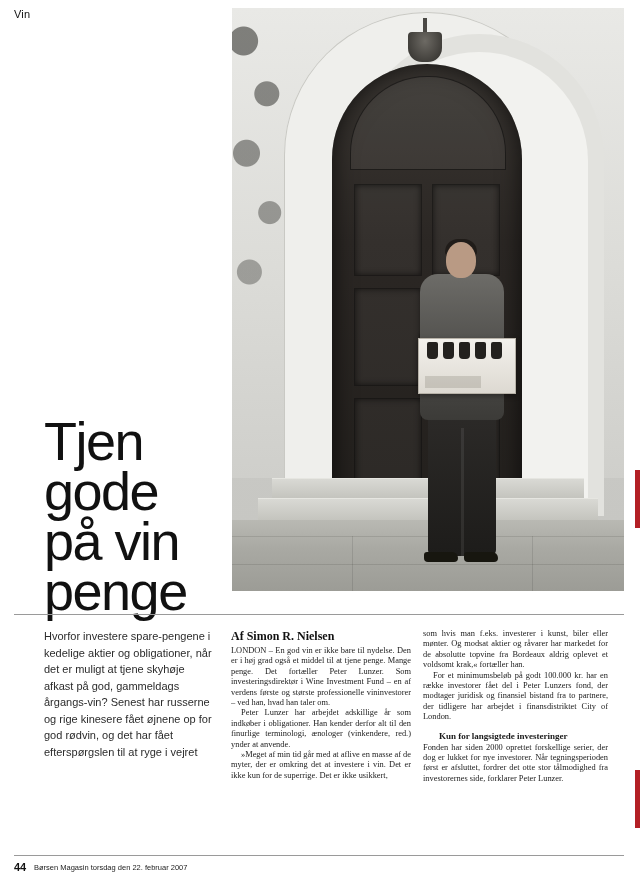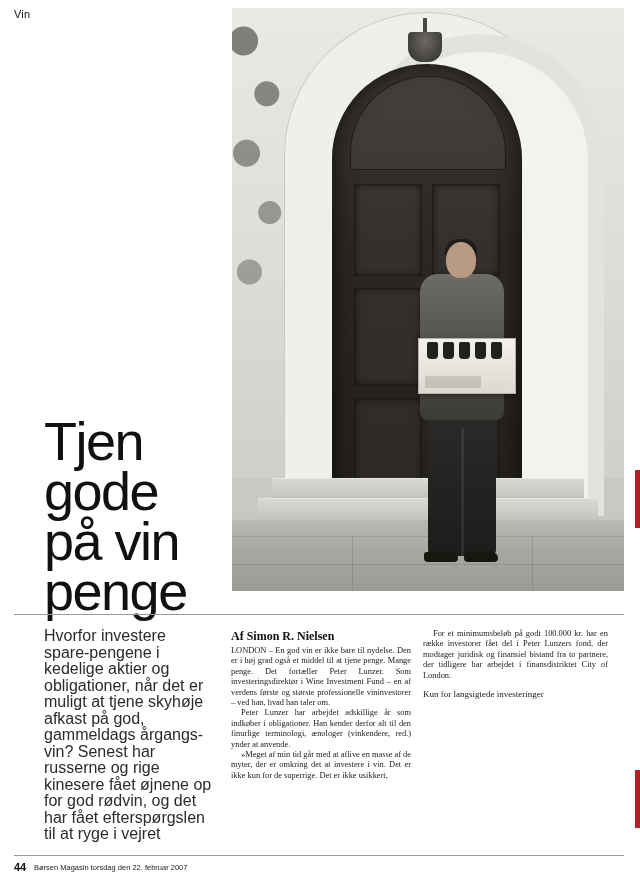--- a/index.html
+++ b/index.html
@@ -276,21 +276,21 @@
     background: #9a9a9a;
   }
 
   
   .standfirst {
     position: absolute;
     left: 44px;
     top: 628px;
     width: 170px;
     font-family: "Liberation Sans", sans-serif;
-    font-size: 16px;
+    font-size: 11px;
     line-height: 16.5px;
     color: #2b2b2b;
   }
 
   
   .byline {
     position: absolute;
     left: 231px;
     top: 629px;
     width: 180px;
@@ -305,23 +305,23 @@
     line-height: 10.4px;
     text-align: justify;
     color: #1a1a1a;
   }
   .col p {
     margin: 0;
     text-indent: 10px;
   }
   .col p.first { text-indent: 0; }
   .col h3 {
-    margin: 8px 0 1px 0;
+    margin: 8px 0 1px 16px;
     font-size: 9px;
-    font-weight: normal;
+    font-weight: bold;
     line-height: 11px;
   }
   .col-2 { left: 231px; top: 646px; width: 180px; }
   .col-3 { left: 423px; top: 629px; width: 185px; }
 
   
   .rule-footer {
     position: absolute;
     left: 14px;
     top: 855px;
@@ -420,22 +420,24 @@
 
 <div class="byline">Af Simon R. Nielsen</div>
 
 <div class="col col-2">
   <p class="first">LONDON – En god vin er ikke bare til nydelse. Den er i høj grad også et middel til at tjene penge. Mange penge. Det fortæller Peter Lunzer. Som investeringsdirektør i Wine Investment Fund – en af verdens første og største professionelle vininvestorer – ved han, hvad han taler om.</p>
   <p>Peter Lunzer har arbejdet adskillige år som indkøber i obligationer. Han kender derfor alt til den finurlige terminologi, ænologer (vinkendere, red.) ynder at anvende.</p>
   <p>»Meget af min tid går med at aflive en masse af de myter, der er omkring det at investere i vin. Det er ikke kun for de superrige. Det er ikke usikkert,</p>
 </div>
 
 <div class="col col-3">
+  <p class="first">som hvis man f.eks. investerer i kunst, biler eller mønter. Og modsat aktier og råvarer har markedet for de absolutte topvine fra Bordeaux aldrig oplevet et voldsomt krak,« fortæller han.</p>
   <p>For et minimumsbeløb på godt 100.000 kr. har en række investorer fået del i Peter Lunzers fond, der modtager juridisk og finansiel bistand fra to partnere, der tidligere har arbejdet i finansdistriktet City of London.</p>
   <h3>Kun for langsigtede investeringer</h3>
+  <p class="first">Fonden har siden 2000 oprettet forskellige serier, der dog er lukket for nye investorer. Når tegningsperioden først er afsluttet, fordrer det otte stor tålmodighed fra investorernes side, forklarer Peter Lunzer.</p>
 </div>
 
 <div class="edge-tab edge-tab-1"></div>
 <div class="edge-tab edge-tab-2"></div>
 
 <div class="rule-footer"></div>
 <div class="folio">44</div>
 <div class="footer-text">Børsen Magasin torsdag den 22. februar 2007</div>
 
 </body></html>

